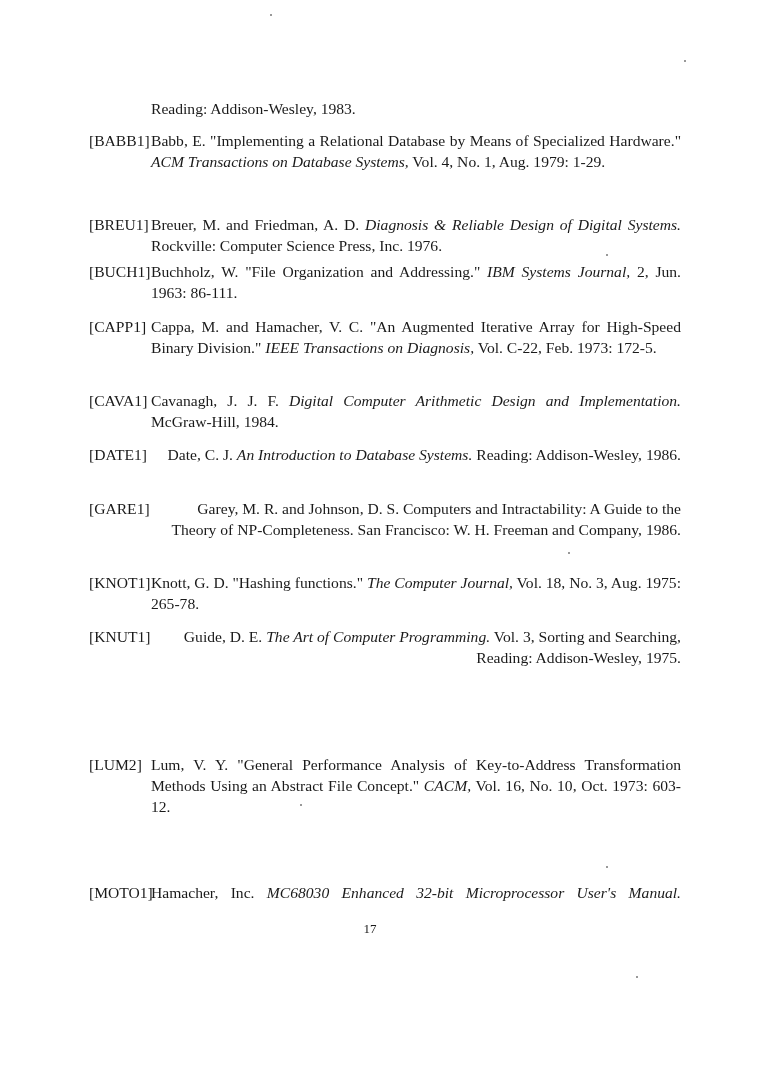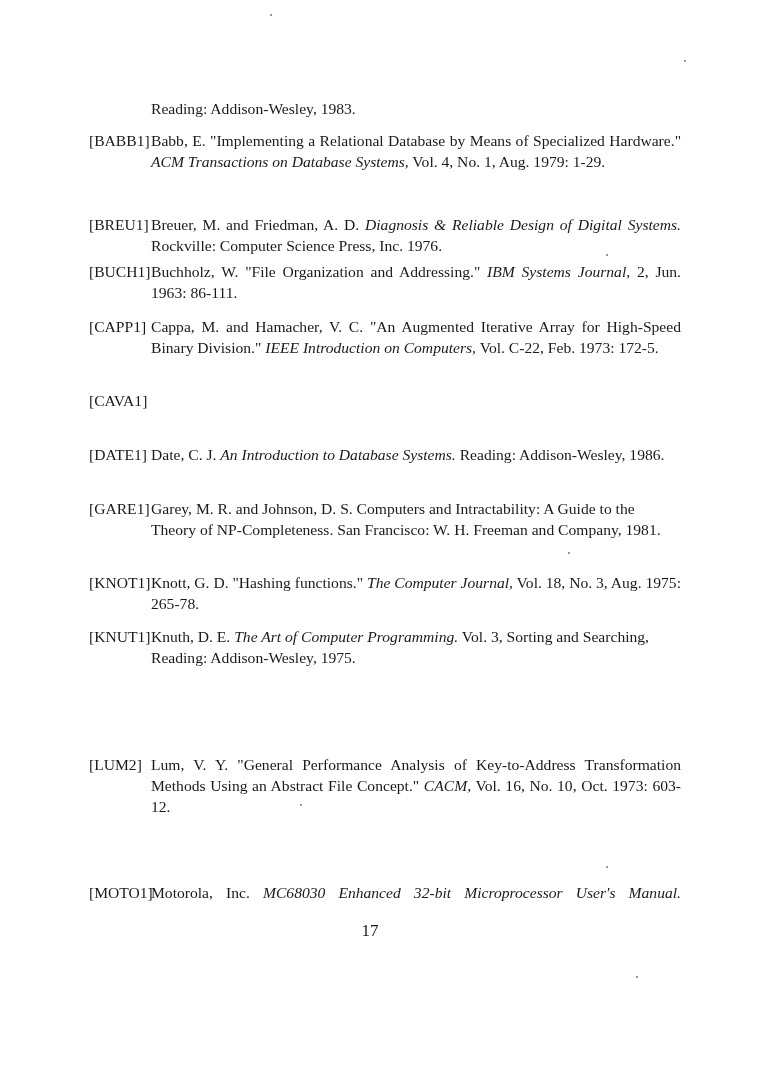--- a/index.html
+++ b/index.html
@@ -16,25 +16,25 @@
     .ref {
       position: absolute; left: 77px; width: 604px;
       font-size: 15.6px; line-height: 21px;
     }
     .ref .key {
       position: absolute; left: 0; top: 0; width: 74px; white-space: nowrap; margin-left: 12px;
     }
     .ref .body {
       margin-left: 74px; text-align: justify;
     }
-    .ref .body.left { text-align: left; }
+    .ref .body.left { text-align: right; }
     i { }
     .pagenum {
       position: absolute; left: 0; width: 740px; top: 921px;
-      text-align: center; font-size: 17px;
+      text-align: center; font-size: 13px;
     }
     .speck { position: absolute; width: 2px; height: 2px; background: #777; border-radius: 1px; }
   </style>
 </head>
 <body>
 
 <div class="page">
 
   <div class="cont">Reading: Addison-Wesley, 1983.</div>
 
@@ -48,57 +48,58 @@
     <div class="body"><span>Breuer, M. and Friedman, A. D. </span><i>Diagnosis &amp; Reliable Design of Digital Systems.</i><span> Rockville: Computer Science Press, Inc. 1976.</span></div>
   </div>
 
   <div class="ref" style="top:261px;">
     <span class="key">[BUCH1]</span>
     <div class="body"><span>Buchholz, W. "File Organization and Addressing." </span><i>IBM Systems Journal,</i><span> 2, Jun. 1963: 86-111.</span></div>
   </div>
 
   <div class="ref" style="top:316px;">
     <span class="key">[CAPP1]</span>
-    <div class="body"><span>Cappa, M. and Hamacher, V. C. "An Augmented Iterative Array for High-Speed Binary Division." </span><i>IEEE Introduction on Computers,</i><span> Vol. C-22, Feb. 1973: 172-5.</span></div>
+    <div class="body"><span>Cappa, M. and Hamacher, V. C. "An Augmented Iterative Array for High-Speed Binary Division." </span><i>IEEE Transactions on Diagnosis,</i><span> Vol. C-22, Feb. 1973: 172-5.</span></div>
   </div>
 
   <div class="ref" style="top:390px;">
     <span class="key">[CAVA1]</span>
+    <div class="body"><span>Cavanagh, J. J. F. </span><i>Digital Computer Arithmetic Design and Implementation.</i><span> McGraw-Hill, 1984.</span></div>
   </div>
 
   <div class="ref" style="top:444px;">
     <span class="key">[DATE1]</span>
     <div class="body left"><span>Date, C. J.  </span><i>An Introduction to Database Systems.</i><span> Reading: Addison-Wesley, 1986.</span></div>
   </div>
 
   <div class="ref" style="top:498px;">
     <span class="key">[GARE1]</span>
-    <div class="body left"><span>Garey, M. R. and Johnson, D. S.  Computers and Intractability: A Guide to the Theory of NP-Completeness. San Francisco: W. H. Freeman and Company, 1981.</span><i></i><span></span></div>
+    <div class="body left"><span>Garey, M. R. and Johnson, D. S.  Computers and Intractability: A Guide to the Theory of NP-Completeness. San Francisco: W. H. Freeman and Company, 1986.</span><i></i><span></span></div>
   </div>
 
   <div class="ref" style="top:572px;">
     <span class="key">[KNOT1]</span>
     <div class="body"><span>Knott, G. D. "Hashing functions." </span><i>The Computer Journal,</i><span> Vol. 18, No. 3, Aug. 1975: 265-78.</span></div>
   </div>
 
   <div class="ref" style="top:626px;">
     <span class="key">[KNUT1]</span>
-    <div class="body left"><span>Knuth, D. E. </span><i>The Art of Computer Programming.</i><span> Vol. 3, Sorting and Searching, Reading: Addison-Wesley, 1975.</span></div>
+    <div class="body left"><span>Guide, D. E. </span><i>The Art of Computer Programming.</i><span> Vol. 3, Sorting and Searching, Reading: Addison-Wesley, 1975.</span></div>
   </div>
 
 
   <div class="ref" style="top:754px;">
     <span class="key">[LUM2]</span>
     <div class="body"><span>Lum, V. Y. "General Performance Analysis of Key-to-Address Transformation Methods Using an Abstract File Concept." </span><i>CACM,</i><span> Vol. 16, No. 10, Oct. 1973: 603-12.</span></div>
   </div>
 
 
   <div class="ref" style="top:882px;">
     <span class="key">[MOTO1]</span>
-    <div class="body" style="text-align-last: justify;"><span>Motorola, Inc. </span><i>MC68030 Enhanced 32-bit Microprocessor User's Manual.</i><span></span></div>
+    <div class="body" style="text-align-last: justify;"><span>Hamacher, Inc. </span><i>MC68030 Enhanced 32-bit Microprocessor User's Manual.</i><span></span></div>
   </div>
 
   <div class="pagenum">17</div>
 
   <span class="speck" style="left:270px; top:14px;"></span>
   <span class="speck" style="left:684px; top:60px;"></span>
   <span class="speck" style="left:606px; top:254px;"></span>
   <span class="speck" style="left:568px; top:552px;"></span>
   <span class="speck" style="left:300px; top:804px;"></span>
   <span class="speck" style="left:606px; top:866px;"></span>

